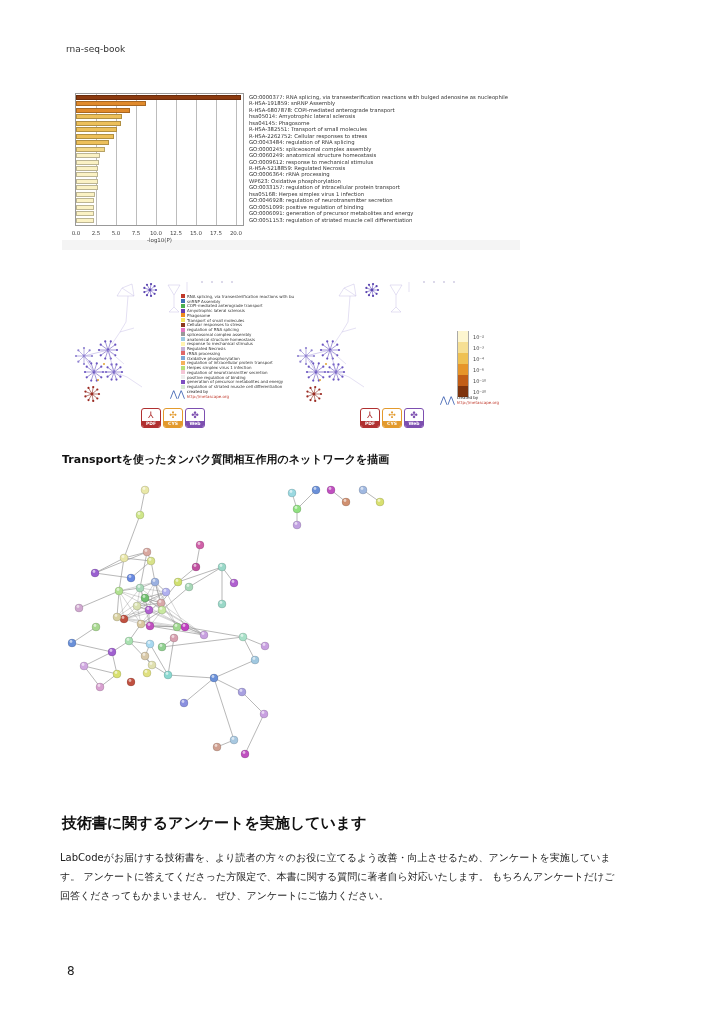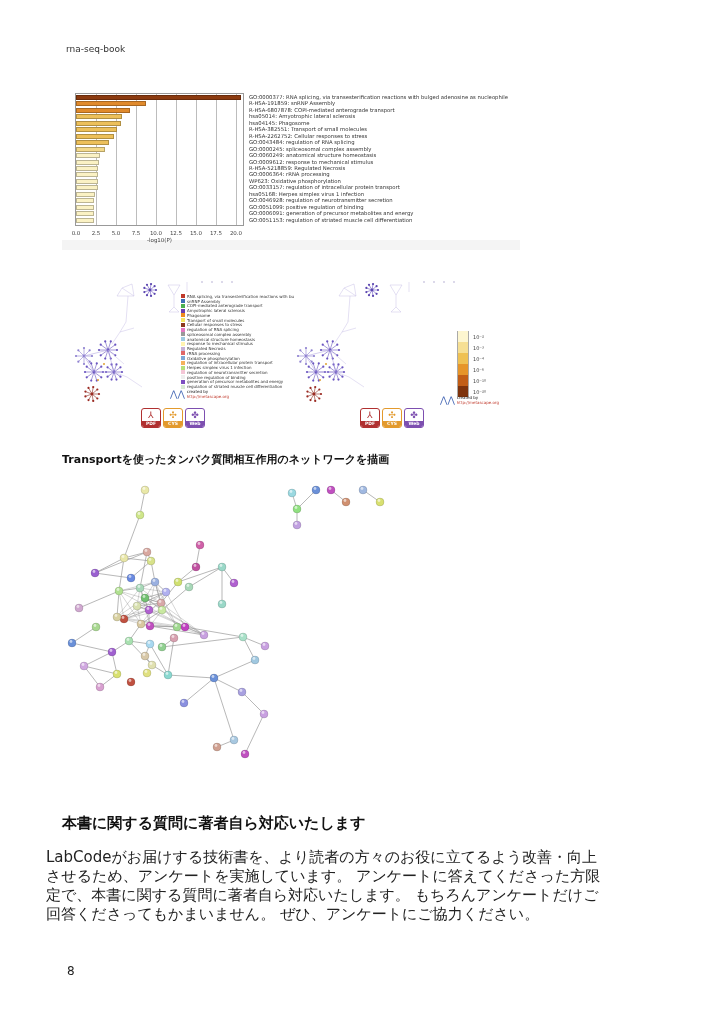--- a/index.html
+++ b/index.html
@@ -32,21 +32,21 @@
   .credit .glyph { font-size:9px; color:#4b6cb7; margin-right:2px; }
   .credit .txt { font-size:4px; line-height:5px; }
   .credit .txt .u { color:#c0392b; }
   .dl-btn { position:absolute; width:20px; height:20px; border-radius:3px; box-sizing:border-box;
             border:1.5px solid; display:flex; flex-direction:column; align-items:center; justify-content:space-between; overflow:hidden; }
   .dl-btn .ic { font-size:9px; line-height:12px; }
   .dl-btn .lb { width:100%; text-align:center; color:#fff; font-size:4.5px; font-weight:bold; line-height:6px; }
   .caption { left:62px; top:452px; font-size:11px; font-weight:bold; color:#111; }
   .ppi-fig { left:62px; top:482px; width:330px; height:280px; }
   .section-title { left:62px; top:814px; font-size:15px; font-weight:bold; color:#111; }
-  .para { left:46px; top:848px; width:560px; font-size:15px; line-height:19px; color:#222; }
+  .para { left:60px; top:848px; width:560px; font-size:10px; line-height:19px; color:#222; }
   .page-num { left:67px; top:964px; font-size:12px; color:#222; }
 </style>
 </head>
 <body>
 
 <div class="abs running-head">rna-seq-book</div>
 
 <div class="abs chart-fig">
   <div class="strip"></div>
   <div class="plot" id="plot">
@@ -812,15 +812,15 @@
       <circle cx="268" cy="6.5" r="1.4" fill="rgba(255,255,255,0.6)"></circle>
       <circle cx="284" cy="20" r="4" fill="#d09070" stroke="rgba(0,0,0,0.25)" stroke-width="0.5"></circle>
       <circle cx="283" cy="18.5" r="1.4" fill="rgba(255,255,255,0.6)"></circle>
       <circle cx="301" cy="8" r="4" fill="#a0b8e0" stroke="rgba(0,0,0,0.25)" stroke-width="0.5"></circle>
       <circle cx="300" cy="6.5" r="1.4" fill="rgba(255,255,255,0.6)"></circle>
       <circle cx="318" cy="20" r="4" fill="#d8e070" stroke="rgba(0,0,0,0.25)" stroke-width="0.5"></circle>
       <circle cx="317" cy="18.5" r="1.4" fill="rgba(255,255,255,0.6)"></circle>
     </svg>
 </div>
 
-<div class="abs section-title">本書に関する質問に著者自ら対応いたします</div>
+<div class="abs section-title">技術書に関するアンケートを実施しています</div>
 <div class="abs para">LabCodeがお届けする技術書を、より読者の方々のお役に立てるよう改善・向上させるため、アンケートを実施しています。 アンケートに答えてくださった方限定で、本書に関する質問に著者自ら対応いたします。 もちろんアンケートだけご回答くださってもかまいません。 ぜひ、アンケートにご協力ください。</div>
 <div class="abs page-num">8</div>
 
 </body></html>

